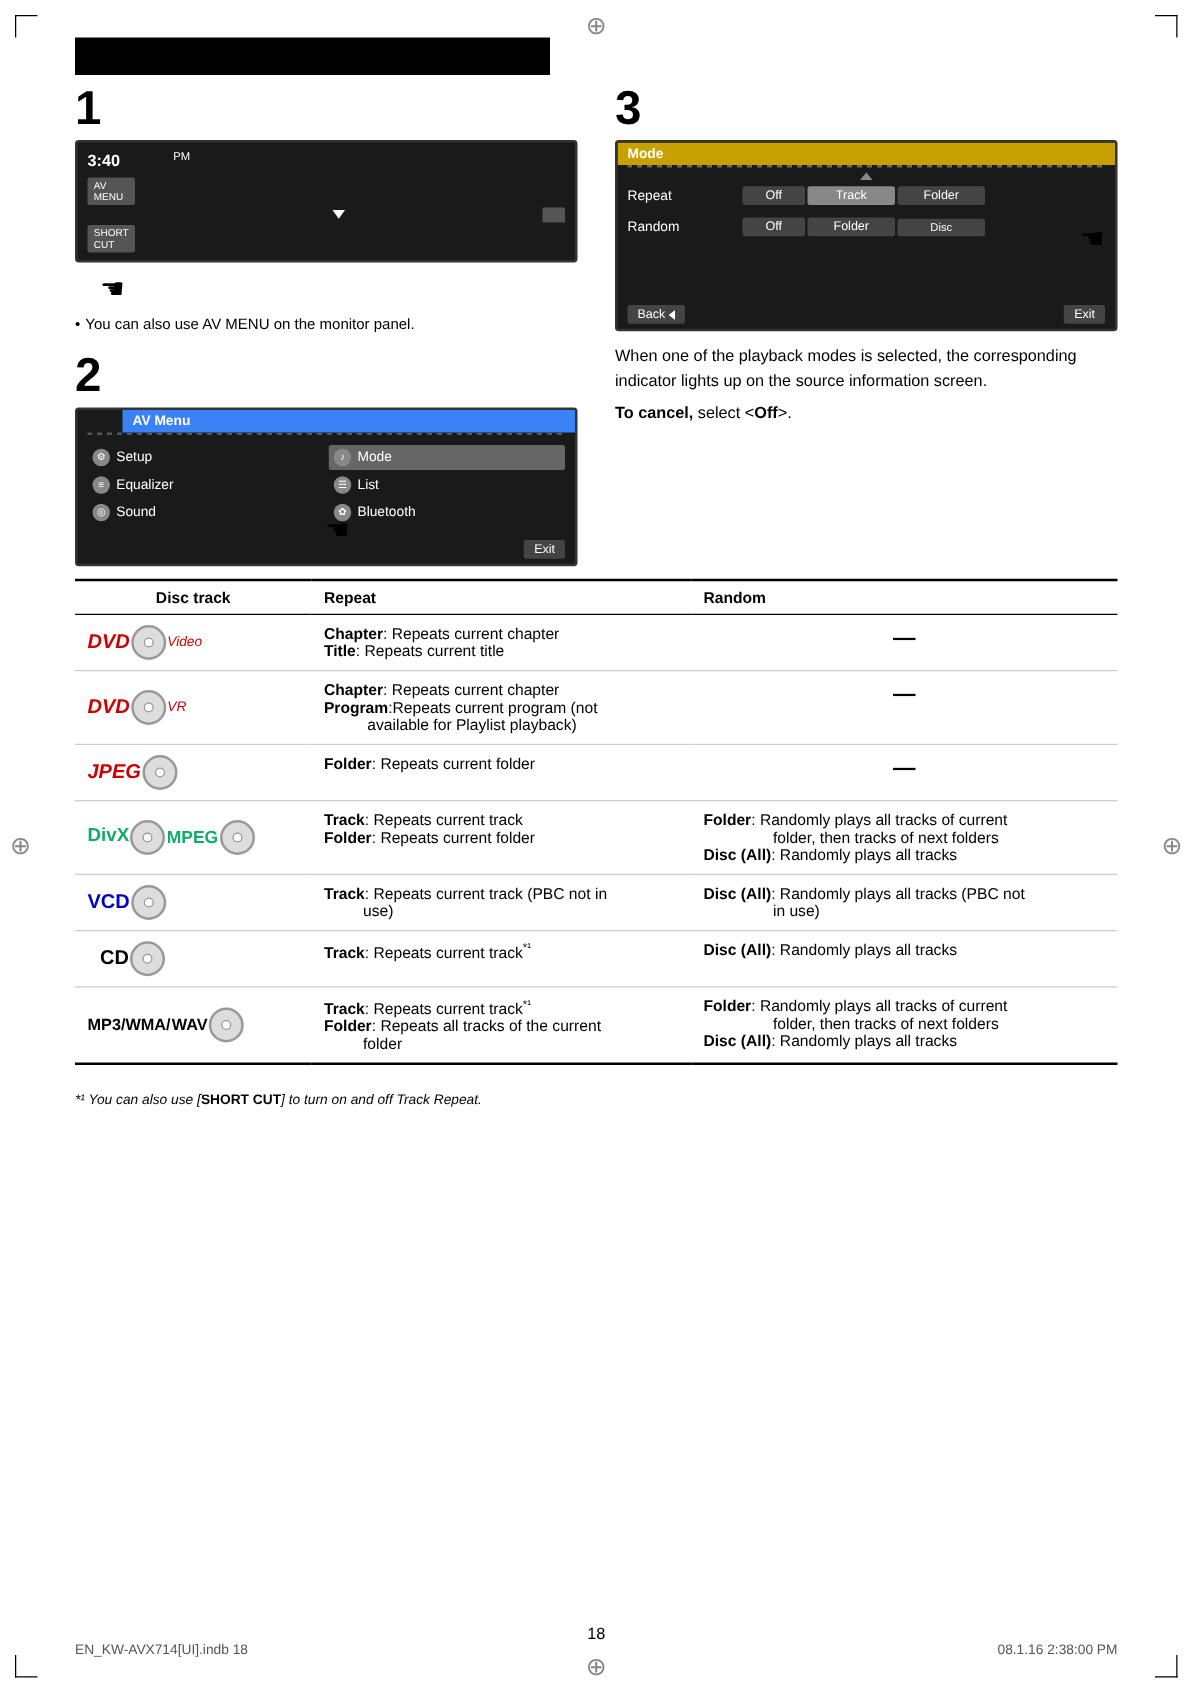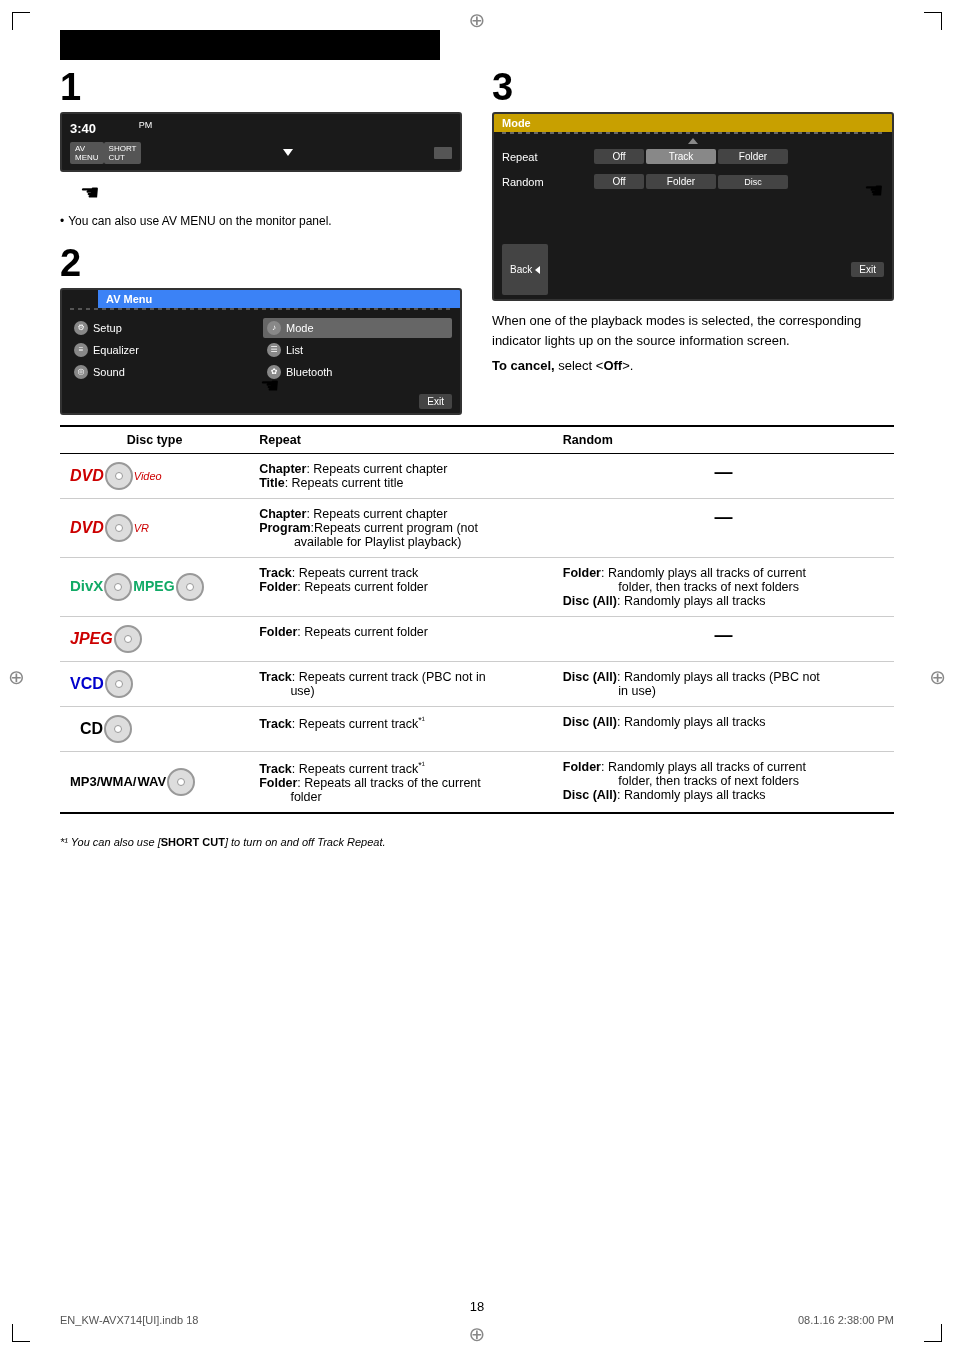--- a/index.html
+++ b/index.html
@@ -114,21 +114,22 @@
       padding-left: 39px;
     }
     .screen-buttons-row {
       display: flex;
       justify-content: space-between;
       align-items: center;
       margin-top: 2px;
     }
     .screen-btn-group {
       display: flex;
-      gap: 0;
+      gap: 16px;
+      flex-direction: column;
     }
     .screen-btn {
       background: #555;
       color: #fff;
       font-size: 8px;
       padding: 2px 5px;
       border-radius: 2px;
     }
     .screen-rect {
       width: 18px;
@@ -277,21 +278,21 @@
       display: flex;
       justify-content: space-between;
       align-items: center;
       padding: 6px 8px 4px 8px;
       margin-top: 4px;
     }
     .mode-back-btn {
       background: #444;
       color: #fff;
       font-size: 10px;
-      padding: 20px 8px;
+      padding: 2px 8px;
       border-radius: 2px;
       display: flex;
       align-items: center;
       gap: 3px;
     }
     .mode-exit-btn {
       background: #444;
       color: #fff;
       font-size: 10px;
       padding: 2px 8px;
@@ -559,21 +560,21 @@
           <strong>To cancel,</strong>
           <span> select &lt;<strong>Off</strong>&gt;.</span>
         </div>
       </div>
     </div>
   </div>
 
   <table class="playback-table">
     <thead>
       <tr>
-        <th>Disc type</th>
+        <th>Disc track</th>
         <th>Repeat</th>
         <th>Random</th>
       </tr>
     </thead>
     <tbody>
 
       <tr>
         <td>
           <div class="disc-icon-wrapper">
             <span class="disc-label disc-dvd">DVD</span>
@@ -604,55 +605,55 @@
           &nbsp;&nbsp;&nbsp;&nbsp;&nbsp;&nbsp;&nbsp;&nbsp;&nbsp;&nbsp;available for Playlist playback)
         </td>
         <td style="text-align:center;">
           <span class="em-dash">—</span>
         </td>
       </tr>
 
       <tr>
         <td>
           <div class="disc-icon-wrapper">
+            <span class="disc-label disc-jpeg">JPEG</span>
+            <div class="disc-circle"></div>
+          </div>
+        </td>
+        <td>
+          <span class="repeat-bold">Folder</span>:   Repeats current folder
+        </td>
+        <td style="text-align:center;">
+          <span class="em-dash">—</span>
+        </td>
+      </tr>
+
+      <tr>
+        <td>
+          <div class="disc-icon-wrapper">
             <span class="disc-label disc-divx">DivX</span>
             <div class="disc-circle"></div>
             <span class="disc-label disc-mpeg">MPEG</span>
             <div class="disc-circle"></div>
           </div>
         </td>
         <td>
           <span class="repeat-bold">Track</span>:   Repeats current track<br>
           <span class="repeat-bold">Folder</span>:  Repeats current folder
         </td>
         <td>
           <span class="repeat-bold">Folder</span>:     Randomly plays all tracks of current<br>
           &nbsp;&nbsp;&nbsp;&nbsp;&nbsp;&nbsp;&nbsp;&nbsp;&nbsp;&nbsp;&nbsp;&nbsp;&nbsp;&nbsp;&nbsp;&nbsp;folder, then tracks of next folders<br>
           <span class="repeat-bold">Disc (All)</span>: Randomly plays all tracks
         </td>
       </tr>
 
       <tr>
         <td>
           <div class="disc-icon-wrapper">
-            <span class="disc-label disc-jpeg">JPEG</span>
-            <div class="disc-circle"></div>
-          </div>
-        </td>
-        <td>
-          <span class="repeat-bold">Folder</span>:   Repeats current folder
-        </td>
-        <td style="text-align:center;">
-          <span class="em-dash">—</span>
-        </td>
-      </tr>
-
-      <tr>
-        <td>
-          <div class="disc-icon-wrapper">
             <span class="disc-label disc-vcd">VCD</span>
             <div class="disc-circle"></div>
           </div>
         </td>
         <td>
           <span class="repeat-bold">Track</span>:   Repeats current track (PBC not in<br>
           &nbsp;&nbsp;&nbsp;&nbsp;&nbsp;&nbsp;&nbsp;&nbsp;&nbsp;use)
         </td>
         <td>
           <span class="repeat-bold">Disc (All)</span>: Randomly plays all tracks (PBC not<br>

